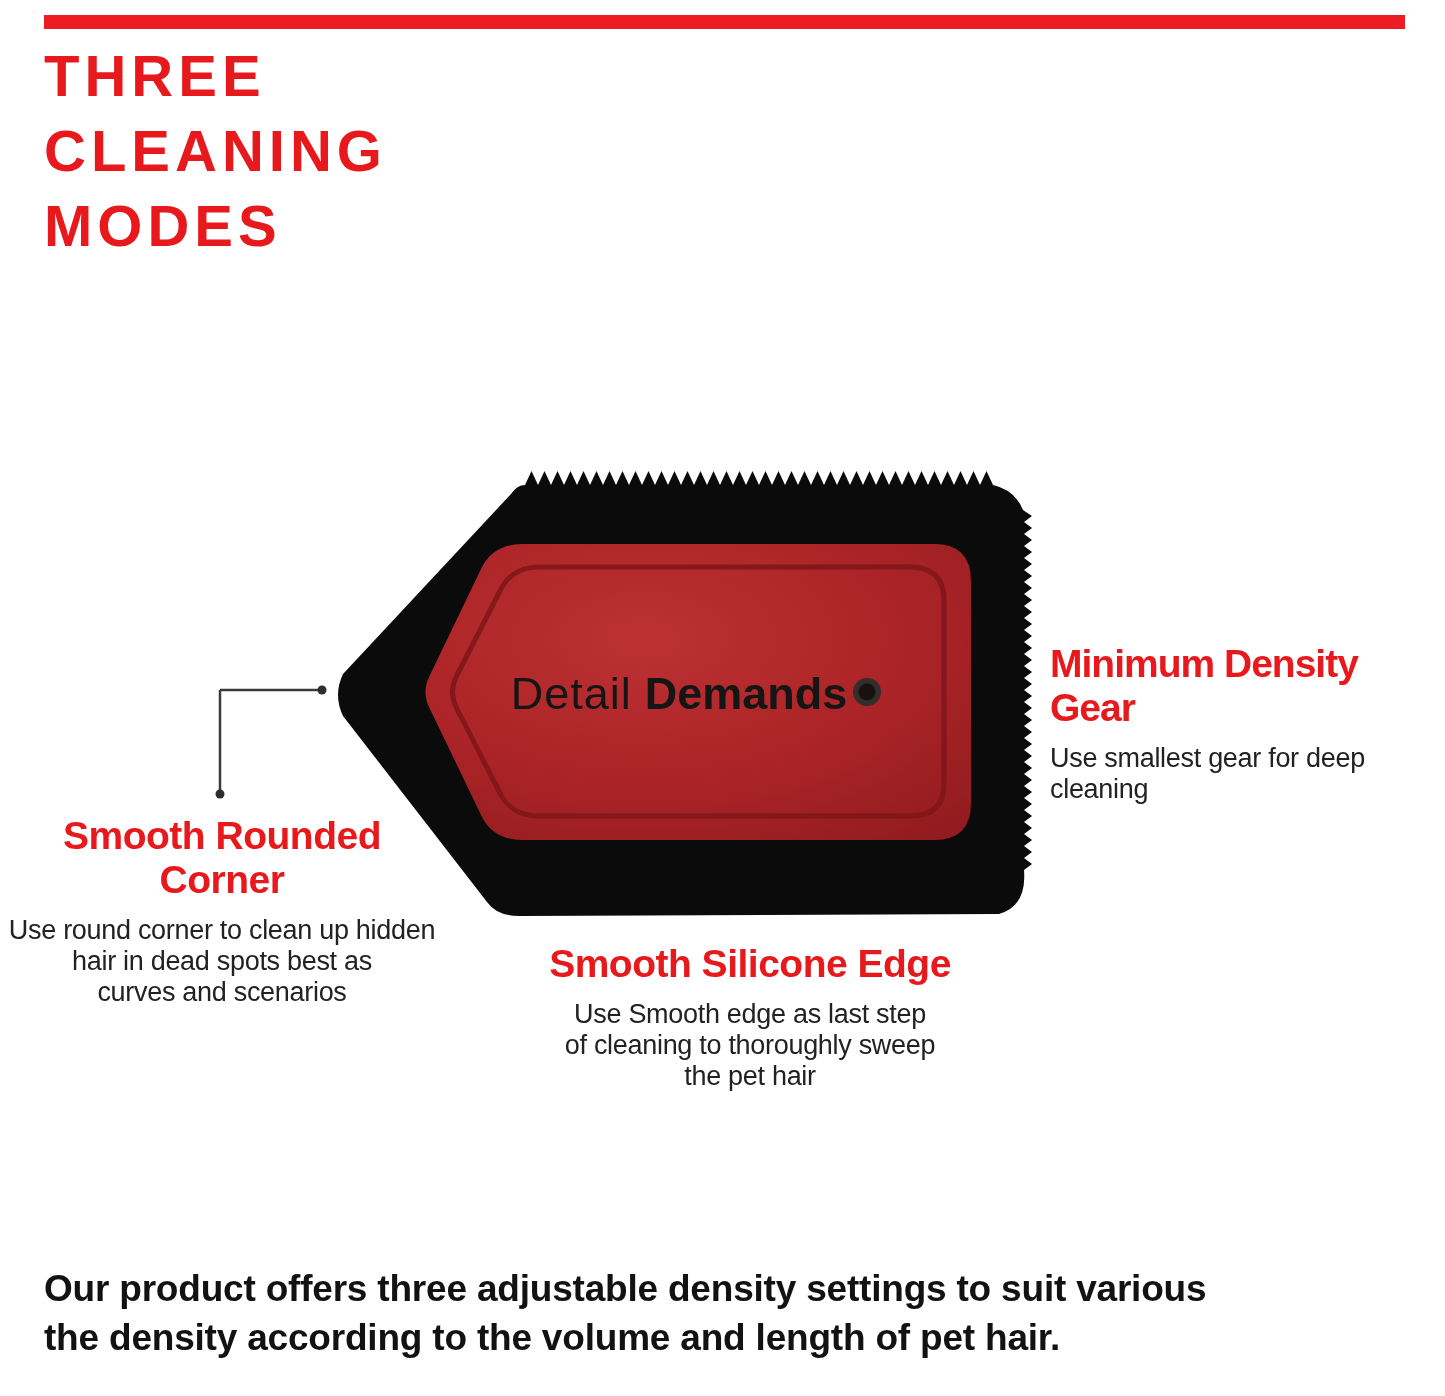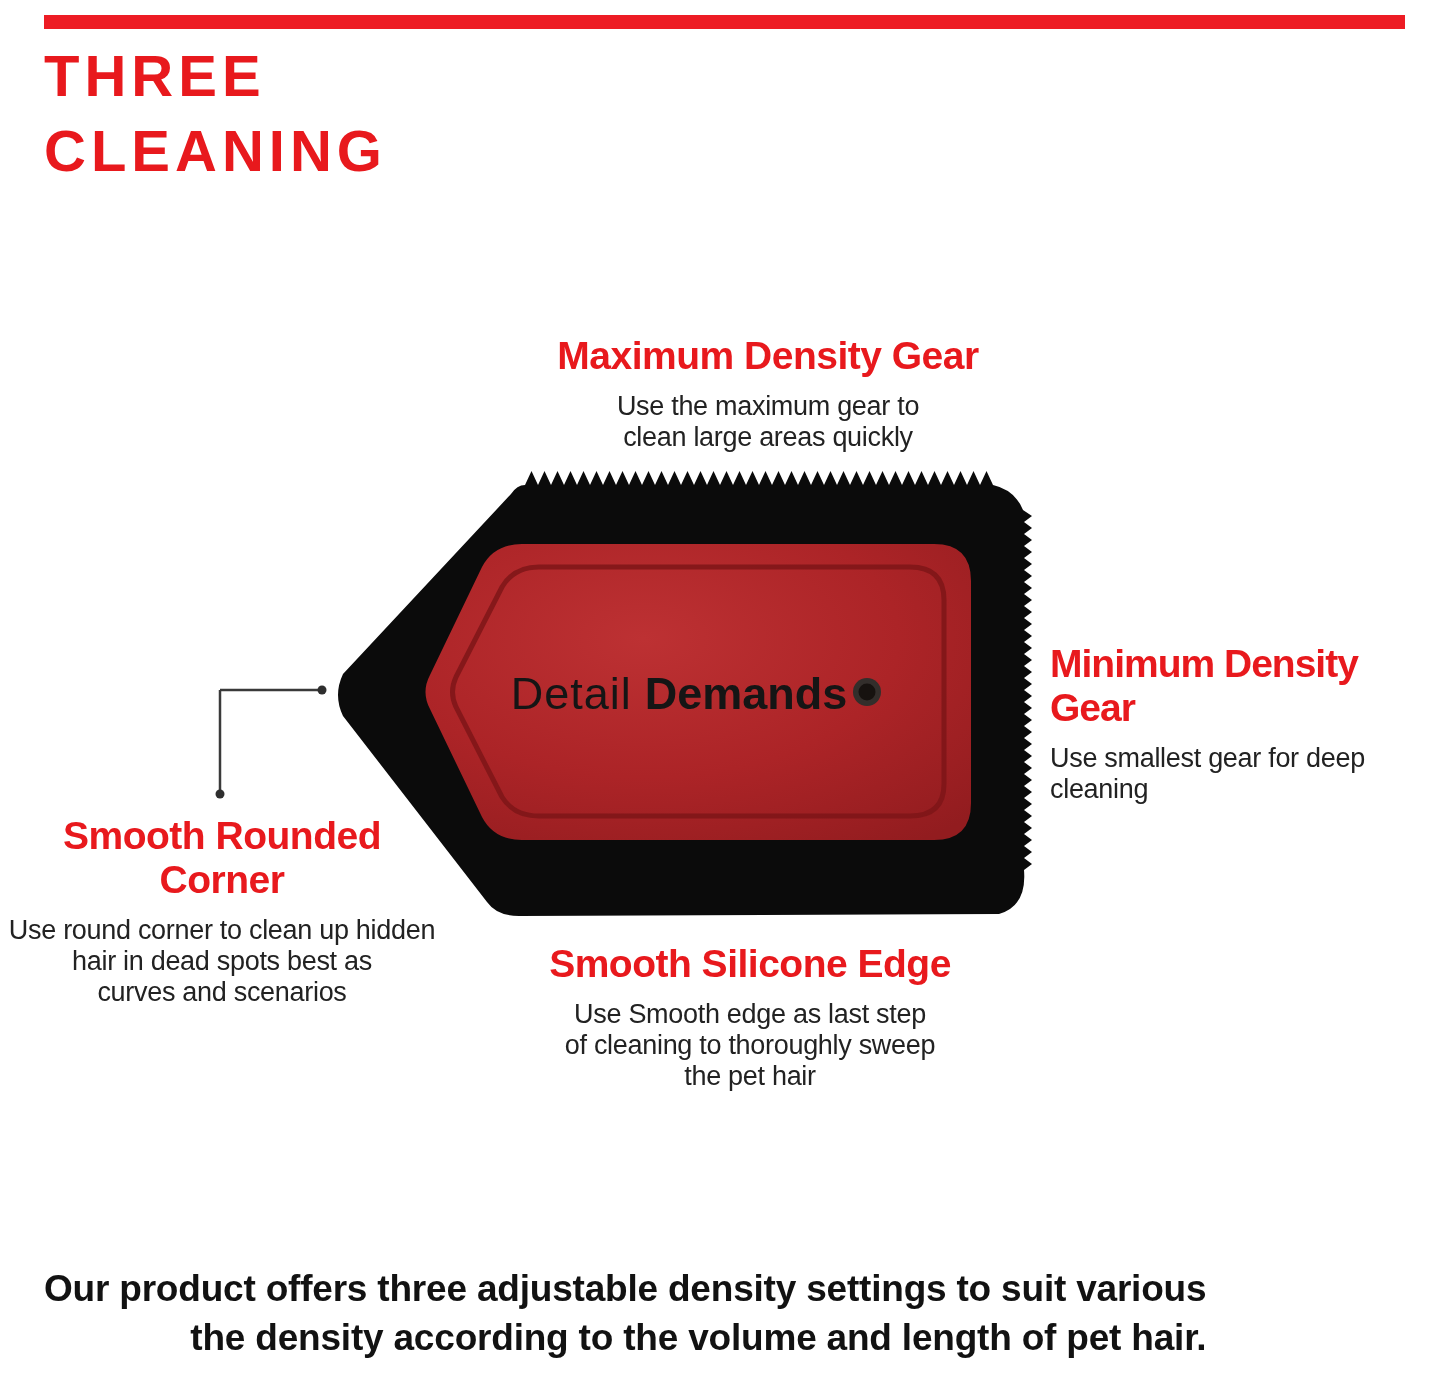--- a/index.html
+++ b/index.html
@@ -20,41 +20,35 @@
   .co-min{left:1050px;top:630px;width:395px;text-align:left;}
   .co-min .c-title{letter-spacing:-1px;}
   .co-round{left:0px;top:802px;width:432px;text-align:center;padding-left:6px;}
   .co-edge{left:500px;top:930px;width:500px;text-align:center;}
   .connector{position:absolute;left:200px;top:659px;}
   .connector line{stroke:#3a3a3a;stroke-width:2.5;}
   .connector circle{fill:#2e2e2e;}
   .product{position:absolute;left:333px;top:452px;}
   .footer{position:absolute;left:44px;top:1252px;color:#121212;font-weight:700;
     font-size:37px;line-height:49px;letter-spacing:-0.2px;}
-  .footer div{white-space:nowrap;text-align:right;}
+  .footer div{white-space:nowrap;}
 </style>
 </head>
 <body>
 
 <div class="canvas">
 
   <div class="topbar"></div>
 
   <h1 class="title">
     <span>THREE</span>
     <span>CLEANING</span>
+    <span>MODES</span>
   </h1>
 
-  <div class="callout co-max">
-    <div class="c-title">Maximum Density Gear</div>
-    <div class="c-body">
-      <div class="c-line">Use the maximum gear to</div>
-      <div class="c-line">clean large areas quickly</div>
-    </div>
-  </div>
 
   <div class="callout co-min">
     <div class="c-title">Minimum Density Gear</div>
     <div class="c-body">
       <div class="c-line">Use smallest gear for deep cleaning</div>
     </div>
   </div>
 
   <div class="callout co-round">
     <div class="c-title">Smooth Rounded Corner</div>

